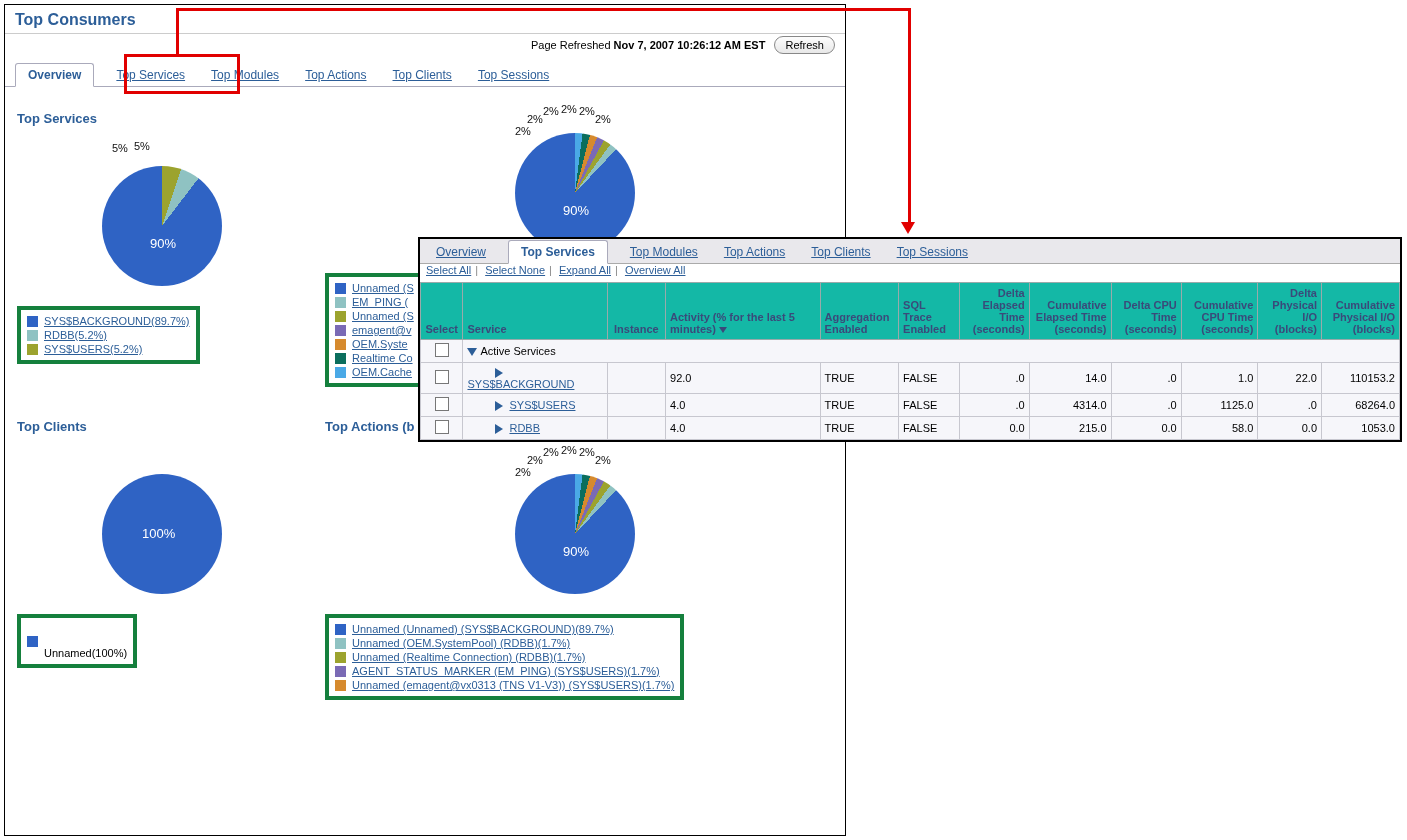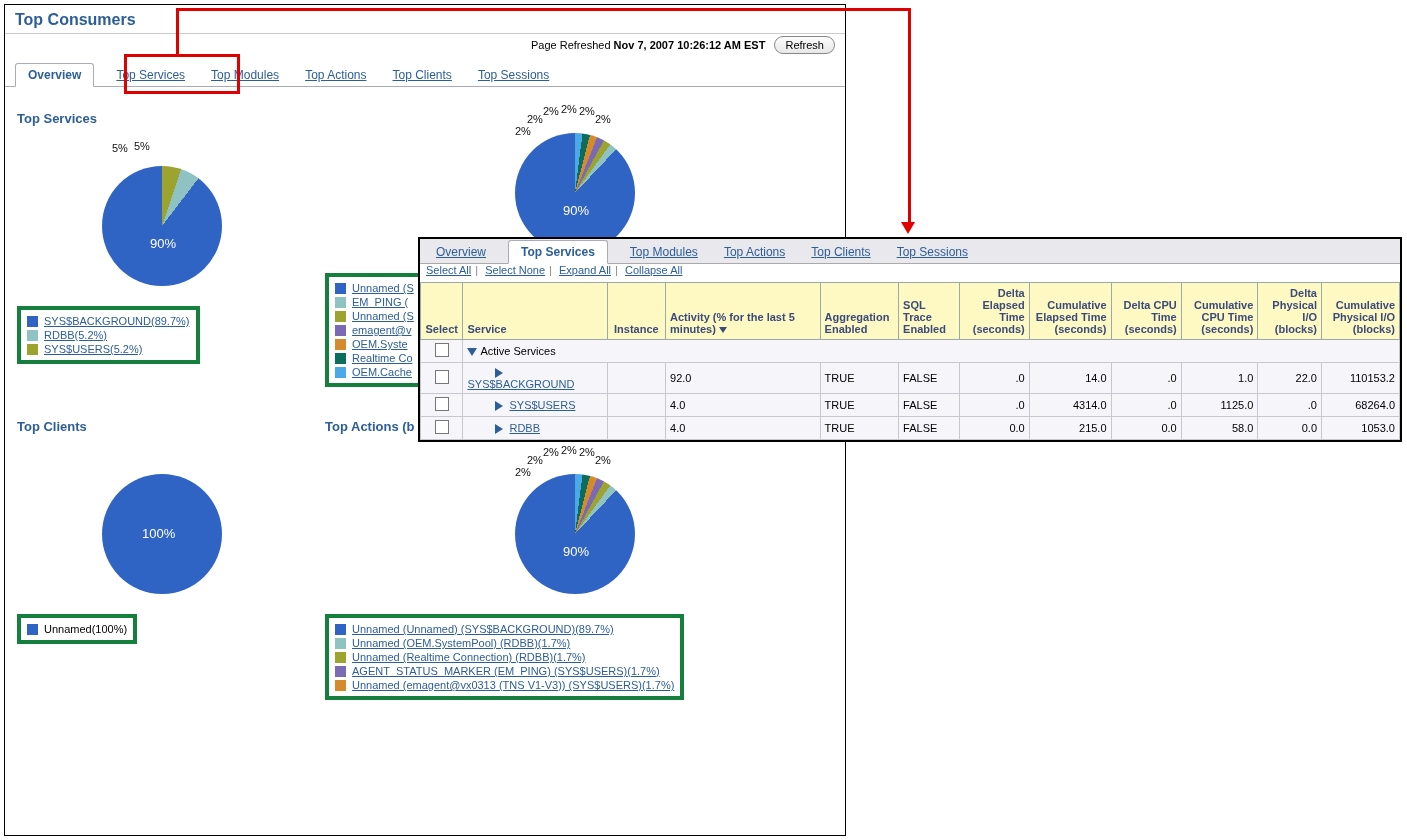--- a/index.html
+++ b/index.html
@@ -24,34 +24,34 @@
   .section-title{color:#2c5e98;font-size:13px;font-weight:bold;margin:14px 0 4px 0;}
   .chart-row{display:flex;justify-content:center;padding:6px 0 10px 0;}
   .pie-wrap{position:relative;width:180px;height:160px;}
   .pie{position:absolute;left:30px;top:30px;width:120px;height:120px;border-radius:50%;}
   .pie-label{position:absolute;font-size:11px;color:#111;}
   .center-label{position:absolute;color:#fff;font-size:13px;font-weight:normal;}
   .legend{border:4px solid #15803d;padding:4px 6px;font-size:11px;width:fit-content;max-width:400px;}
   .legend-item{display:flex;align-items:center;gap:6px;padding:1px 0;}
   .sw{width:11px;height:11px;flex:0 0 11px;}
   .legend-item a{color:#2c5e98;text-decoration:underline;}
-  .legend-item span.plain{color:#000;}
+  .legend-item span.plain{color:#000;margin-top:24px;}
   .detail-panel{position:absolute;left:418px;top:237px;width:980px;border:2px solid #000;background:#fff;z-index:30;font-size:11px;}
   .detail-tabs{background:#e9e8ec;border-bottom:1px solid #aaa;height:24px;display:flex;align-items:flex-end;gap:18px;padding:0 12px;}
   .detail-toolbar{padding:8px 6px 6px 6px;display:flex;flex-wrap:wrap;align-items:center;gap:4px;}
   .txt-lbl{font-size:11px;}
   .combo{border:1px solid #777;height:18px;display:inline-flex;align-items:stretch;margin-right:6px;}
   .combo-text{padding:1px 6px 0 4px;width:130px;background:#fff;}
   .combo-arrow{width:16px;background:#d9d9d9;border-left:1px solid #777;display:flex;align-items:center;justify-content:center;}
   .btn{display:inline-block;border:1px solid #888;border-radius:9px;padding:2px 10px;background:linear-gradient(#fdfdfd,#e8e8e8);font-size:11px;}
   .link-row{padding:0 6px 6px 6px;}
   .link-row a{color:#2c5e98;text-decoration:underline;font-size:11px;}
   .link-row .sep{color:#888;margin:0 4px;}
   table.data{width:100%;border-collapse:collapse;font-size:11px;}
-  table.data th{background:#fef9c3;border:1px solid #9aa;padding:4px 4px;color:#3a4a7a;font-weight:bold;vertical-align:bottom;}
+  table.data th{background:#14b8a6;border:1px solid #9aa;padding:4px 4px;color:#3a4a7a;font-weight:bold;vertical-align:bottom;}
   table.data th.r, table.data td.r{text-align:right;}
   table.data td{border:1px solid #c7c7cf;padding:3px 4px;background:#f6f6fa;vertical-align:middle;}
   .cb{width:12px;height:12px;border:1px solid #777;background:#fff;display:inline-block;}
   .tri-down{display:inline-block;width:0;height:0;border-left:5px solid transparent;border-right:5px solid transparent;border-top:8px solid #2c5e98;margin-right:3px;vertical-align:middle;}
   .tri-right{display:inline-block;width:0;height:0;border-top:5px solid transparent;border-bottom:5px solid transparent;border-left:8px solid #2c5e98;margin-right:6px;vertical-align:middle;}
   a.svc{color:#2c5e98;text-decoration:underline;}
   .sort-ind{display:inline-block;width:0;height:0;border-left:4px solid transparent;border-right:4px solid transparent;border-top:6px solid #3a4a7a;margin-left:3px;vertical-align:middle;}
   .hr{border-top:1px solid #ccc;margin:2px 0 0 0;}
 </style>
 </head>
@@ -220,21 +220,21 @@
         <span class="tab">Top Actions</span>
         <span class="tab">Top Clients</span>
         <span class="tab">Top Sessions</span>
       </div>
 
 
   <div class="link-row">
     <a>Select All</a><span class="sep">|</span>
     <a>Select None</a><span class="sep">|</span>
     <a>Expand All</a><span class="sep">|</span>
-    <a>Collapse All</a>
+    <a>Overview All</a>
   </div>
 
   <table class="data">
     <thead>
       <tr>
         <th style="width:34px;">Select</th>
         <th style="width:150px;text-align:left;">Service</th>
         <th style="width:52px;">Instance</th>
         <th style="width:198px;text-align:left;"><span>Activity (% for the last 5 minutes)</span><span class="sort-ind"></span></th>
         <th style="width:72px;text-align:left;">Aggregation Enabled</th>

